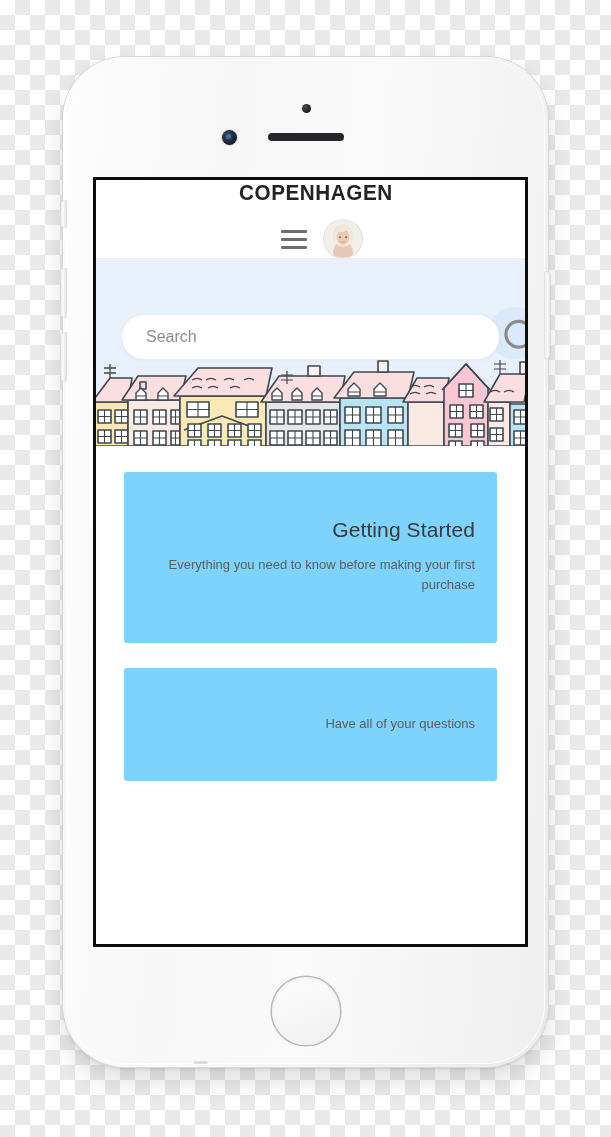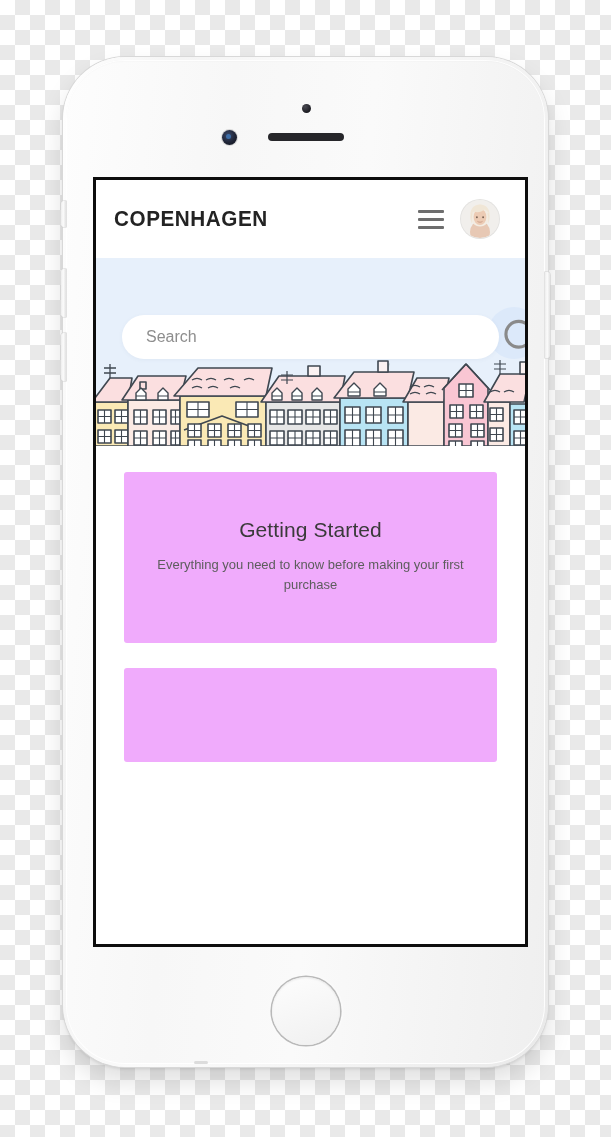--- a/index.html
+++ b/index.html
@@ -131,22 +131,23 @@
     overflow: hidden;
   }
 
   
   .app-header {
     height: 78px;
     background: #ffffff;
     display: flex;
     align-items: center;
     justify-content: space-between;
-    padding: 0 26px 0 18px;
+    padding: 0 26px 0 47px;
     box-sizing: border-box;
+    flex-direction: column;
   }
   .brand-title {
     font-size: 22px;
     font-weight: bold;
     letter-spacing: .6px;
     color: #232323;
     font-family: "Liberation Sans Narrow", "Liberation Sans", sans-serif;
     transform: scaleX(.94);
     transform-origin: left center;
     white-space: nowrap;
@@ -213,23 +214,23 @@
   }
   .search-input::placeholder { color: #8d8d8d; }
   .search-icon { flex: none; width: 22px; height: 22px; color: #8a8a8a; }
 
   
   .cards {
     padding: 26px 28px 0 28px;
     background: #ffffff;
   }
   .card {
-    background: #f0abfc;
+    background: #7dd3fc;
     border-radius: 3px;
-    text-align: center;
+    text-align: right;
     padding: 46px 22px 48px 22px;
     margin-bottom: 25px;
     cursor: pointer;
   }
   .card-title {
     font-size: 21px;
     color: #3a3a3a;
     margin-bottom: 13px;
     font-weight: normal;
     letter-spacing: .1px;
@@ -470,20 +471,21 @@
           </svg>
         </div>
       </div>
 
       <div class="cards">
         <div class="card">
           <div class="card-title">Getting Started</div>
           <div class="card-desc">Everything you need to know before making your first purchase</div>
         </div>
         <div class="card">
+          <div class="card-desc">Have all of your questions</div>
         </div>
       </div>
 
     </div>
 
     <div class="bottom-slit"></div>
     <div class="home-button"></div>
   </div>
 </div>
 

